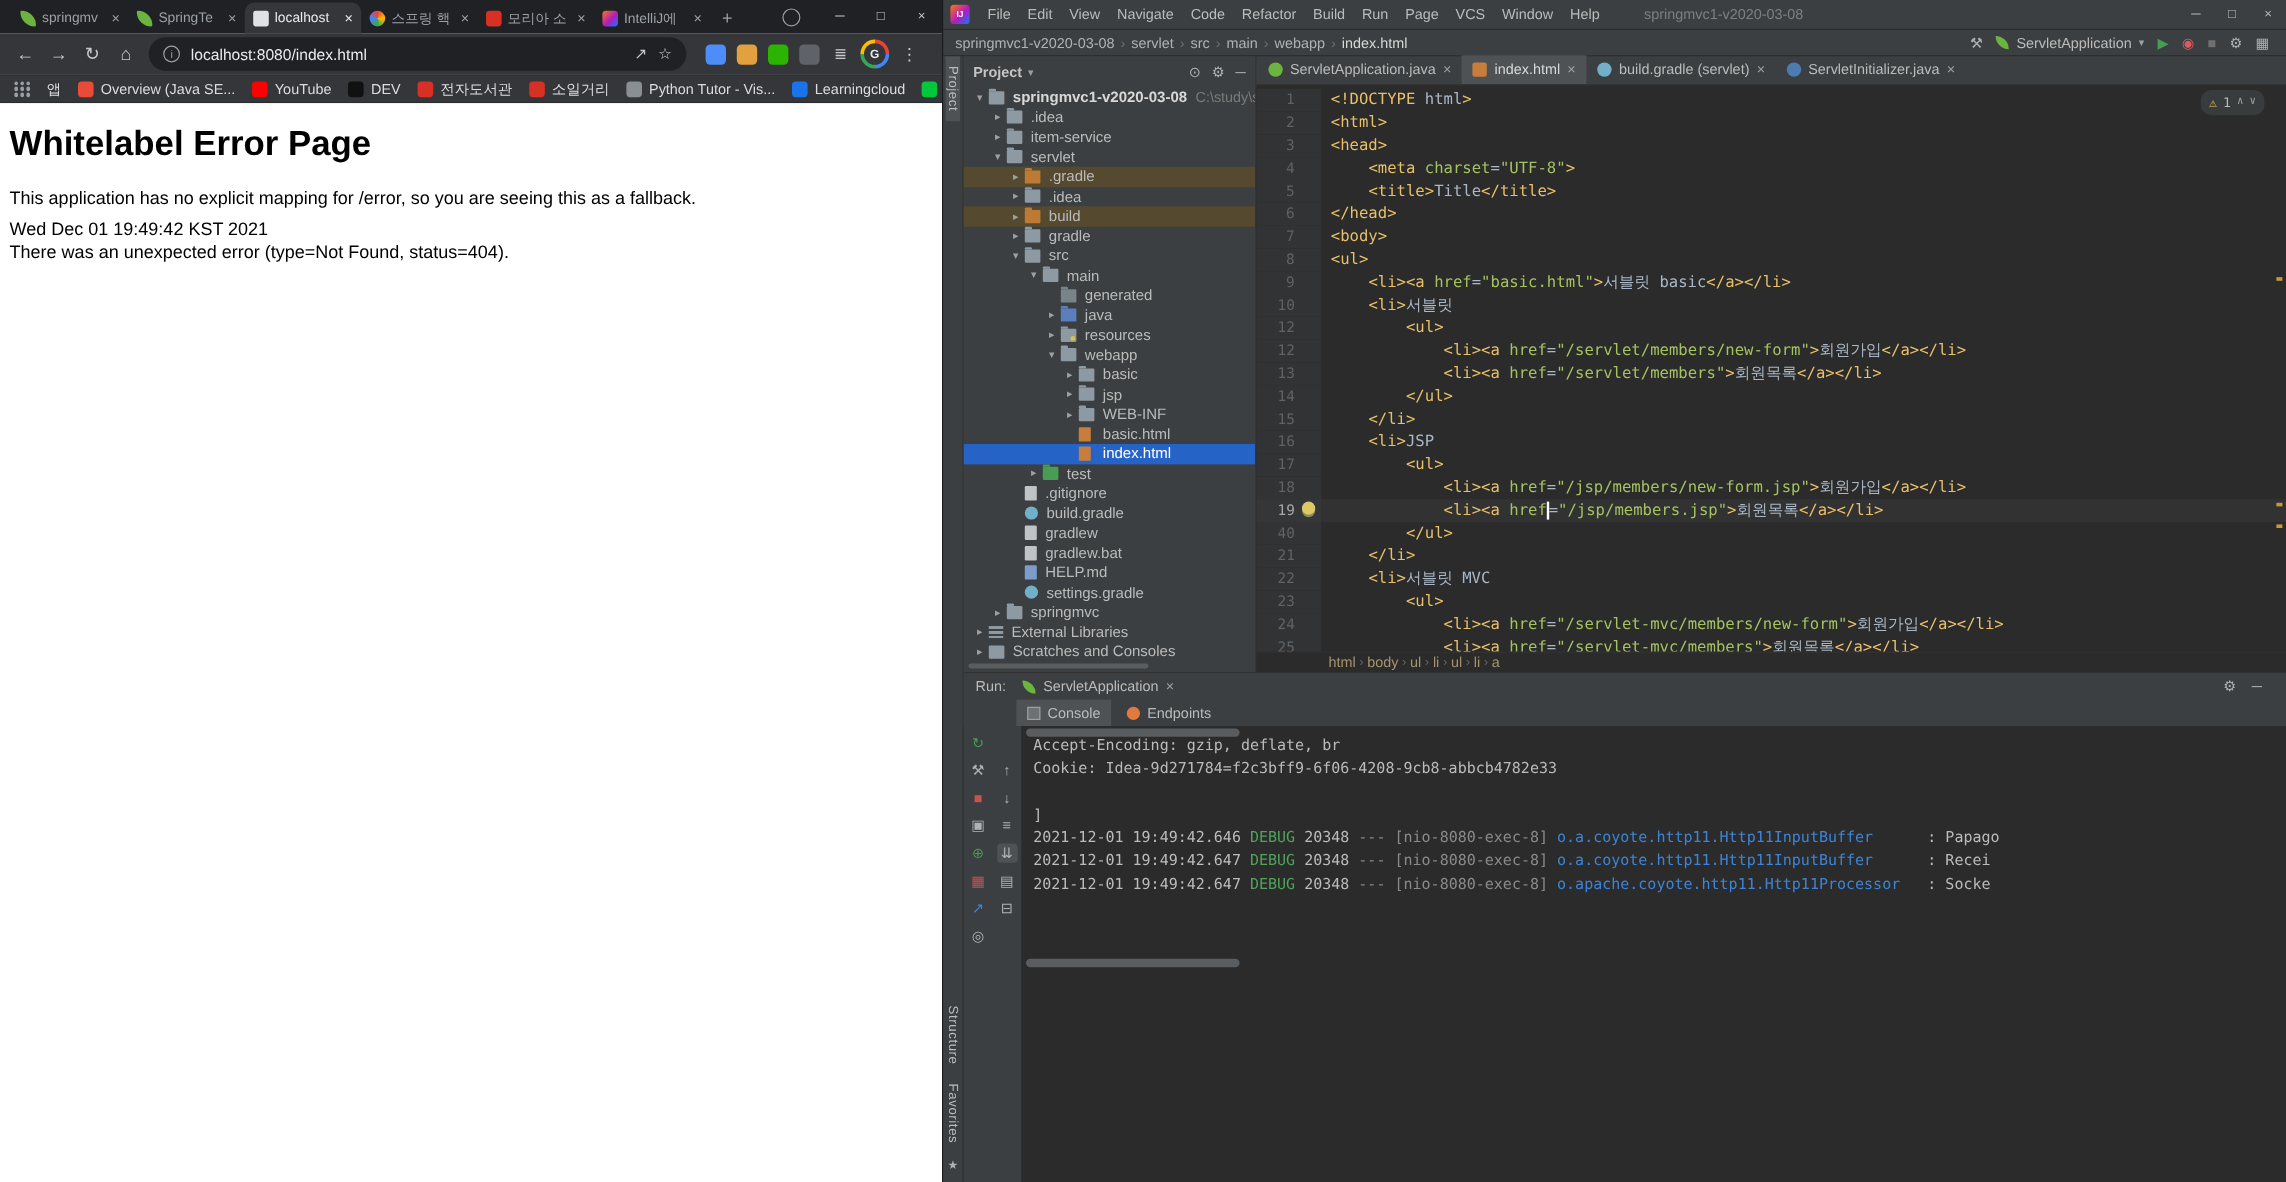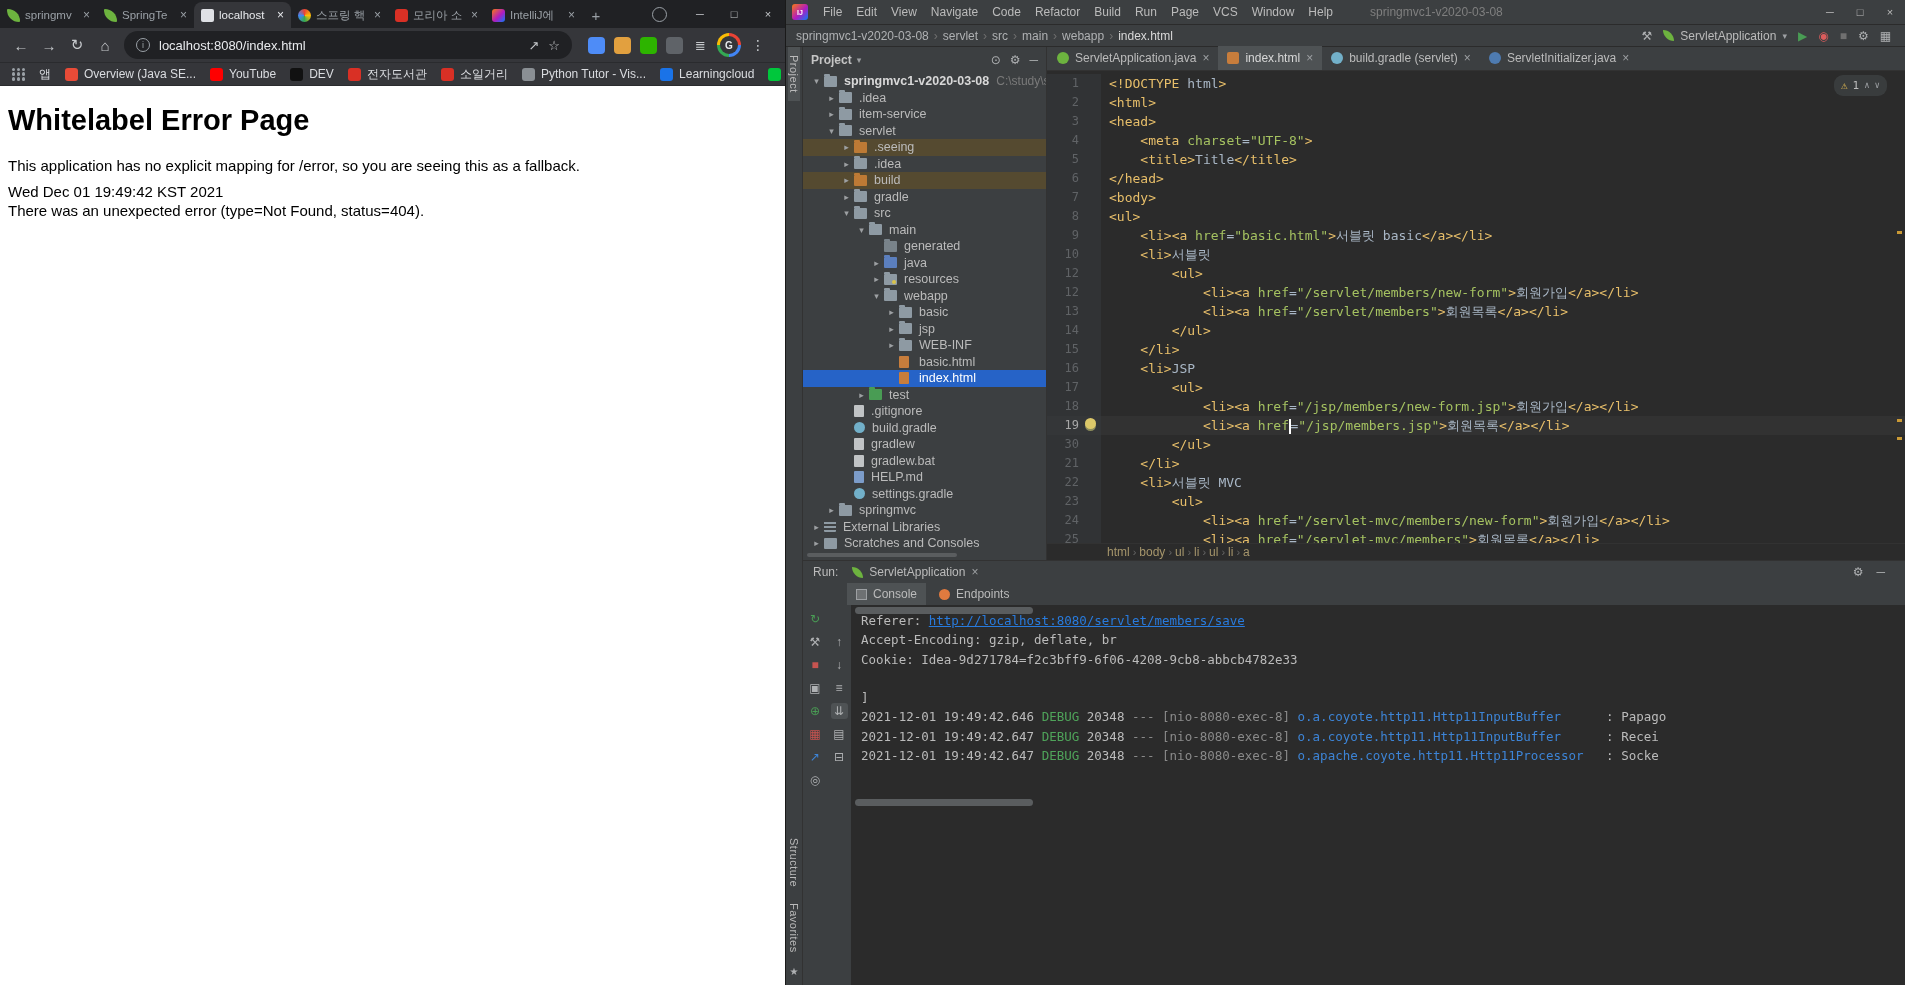--- a/index.html
+++ b/index.html
@@ -2,21 +2,21 @@
 <html><head>
 <meta charset="utf-8">
 <style>
   *{box-sizing:border-box;margin:0;padding:0}
   body{width:1905px;height:985px;position:relative;overflow:hidden;background:#2b2b2b;
        font-family:"Liberation Sans","DejaVu Sans",sans-serif;font-size:12px;color:#bbb}
 
   
   #chrome{position:absolute;left:0;top:0;width:785px;height:985px;background:#fff}
   .tabstrip{height:28px;background:#202124;display:flex;align-items:flex-end;position:relative}
-  .tablist{display:flex;align-items:flex-start;}
+  .tablist{display:flex;align-items:flex-start;padding-left:10px}
   .ctab{width:97px;height:26px;display:flex;align-items:center;gap:5px;padding:0 7px;color:#9aa0a6;
         font-size:11.5px;border-radius:8px 8px 0 0;position:relative;cursor:default}
   .ctab.active{background:#35363a;color:#e8eaed}
   .ctab .ctitle{flex:1;overflow:hidden;white-space:nowrap}
   .cfav{width:13px;height:13px;flex:none;border-radius:3px}
   .fav-spring{background:#6db33f;border-radius:1px 100% 1px 100%}
   .fav-doc{background:#dfe1e5;border-radius:2px}
   .fav-color{background:conic-gradient(#ea4335,#fbbc05,#34a853,#4285f4,#ea4335);border-radius:50%}
   .fav-red{background:#d93025}
   .fav-ij{background:linear-gradient(135deg,#f97a12,#b11bbf 55%,#087cfa)}
@@ -388,21 +388,21 @@
           <span class="tlabel">item-service</span>
         </div>
         <div class="trow" style="padding-left: 23px;">
           <span class="tch">▾</span>
           <span class="ticon ic-folder"></span>
           <span class="tlabel">servlet</span>
         </div>
         <div class="trow row-excluded" style="padding-left: 38px;">
           <span class="tch">▸</span>
           <span class="ticon ic-folder-ex"></span>
-          <span class="tlabel">.seeing</span>
+          <span class="tlabel">.gradle</span>
         </div>
         <div class="trow" style="padding-left: 38px;">
           <span class="tch">▸</span>
           <span class="ticon ic-folder"></span>
           <span class="tlabel">.idea</span>
         </div>
         <div class="trow row-excluded" style="padding-left: 38px;">
           <span class="tch">▸</span>
           <span class="ticon ic-folder-ex"></span>
           <span class="tlabel">build</span>
@@ -567,21 +567,21 @@
         <div class="cline"><span class="lnum">10</span><span class="lcode">    <span class="tk-t">&lt;li</span><span class="tk-t">&gt;</span>서블릿</span></div>
         <div class="cline"><span class="lnum">12</span><span class="lcode">        <span class="tk-t">&lt;ul</span><span class="tk-t">&gt;</span></span></div>
         <div class="cline"><span class="lnum">12</span><span class="lcode">            <span class="tk-t">&lt;li</span><span class="tk-t">&gt;</span><span class="tk-t">&lt;a</span> <span class="tk-a">href</span>=<span class="tk-s">"/servlet/members/new-form"</span><span class="tk-t">&gt;</span>회원가입<span class="tk-t">&lt;/a</span><span class="tk-t">&gt;</span><span class="tk-t">&lt;/li</span><span class="tk-t">&gt;</span></span></div>
         <div class="cline"><span class="lnum">13</span><span class="lcode">            <span class="tk-t">&lt;li</span><span class="tk-t">&gt;</span><span class="tk-t">&lt;a</span> <span class="tk-a">href</span>=<span class="tk-s">"/servlet/members"</span><span class="tk-t">&gt;</span>회원목록<span class="tk-t">&lt;/a</span><span class="tk-t">&gt;</span><span class="tk-t">&lt;/li</span><span class="tk-t">&gt;</span></span></div>
         <div class="cline"><span class="lnum">14</span><span class="lcode">        <span class="tk-t">&lt;/ul</span><span class="tk-t">&gt;</span></span></div>
         <div class="cline"><span class="lnum">15</span><span class="lcode">    <span class="tk-t">&lt;/li</span><span class="tk-t">&gt;</span></span></div>
         <div class="cline"><span class="lnum">16</span><span class="lcode">    <span class="tk-t">&lt;li</span><span class="tk-t">&gt;</span>JSP</span></div>
         <div class="cline"><span class="lnum">17</span><span class="lcode">        <span class="tk-t">&lt;ul</span><span class="tk-t">&gt;</span></span></div>
         <div class="cline"><span class="lnum">18</span><span class="lcode">            <span class="tk-t">&lt;li</span><span class="tk-t">&gt;</span><span class="tk-t">&lt;a</span> <span class="tk-a">href</span>=<span class="tk-s">"/jsp/members/new-form.jsp"</span><span class="tk-t">&gt;</span>회원가입<span class="tk-t">&lt;/a</span><span class="tk-t">&gt;</span><span class="tk-t">&lt;/li</span><span class="tk-t">&gt;</span></span></div>
         <div class="cline cur"><span class="lnum">19</span><span class="lcode">            <span class="tk-t">&lt;li</span><span class="tk-t">&gt;</span><span class="tk-t">&lt;a</span> <span class="tk-a">href</span><span class="caret"></span>=<span class="tk-s">"/jsp/members.jsp"</span><span class="tk-t">&gt;</span>회원목록<span class="tk-t">&lt;/a</span><span class="tk-t">&gt;</span><span class="tk-t">&lt;/li</span><span class="tk-t">&gt;</span></span></div>
-        <div class="cline"><span class="lnum">30</span><span class="lcode">        <span class="tk-t">&lt;/ul</span><span class="tk-t">&gt;</span></span></div>
+        <div class="cline"><span class="lnum">40</span><span class="lcode">        <span class="tk-t">&lt;/ul</span><span class="tk-t">&gt;</span></span></div>
         <div class="cline"><span class="lnum">21</span><span class="lcode">    <span class="tk-t">&lt;/li</span><span class="tk-t">&gt;</span></span></div>
         <div class="cline"><span class="lnum">22</span><span class="lcode">    <span class="tk-t">&lt;li</span><span class="tk-t">&gt;</span>서블릿 MVC</span></div>
         <div class="cline"><span class="lnum">23</span><span class="lcode">        <span class="tk-t">&lt;ul</span><span class="tk-t">&gt;</span></span></div>
         <div class="cline"><span class="lnum">24</span><span class="lcode">            <span class="tk-t">&lt;li</span><span class="tk-t">&gt;</span><span class="tk-t">&lt;a</span> <span class="tk-a">href</span>=<span class="tk-s">"/servlet-mvc/members/new-form"</span><span class="tk-t">&gt;</span>회원가입<span class="tk-t">&lt;/a</span><span class="tk-t">&gt;</span><span class="tk-t">&lt;/li</span><span class="tk-t">&gt;</span></span></div>
         <div class="cline"><span class="lnum">25</span><span class="lcode">            <span class="tk-t">&lt;li</span><span class="tk-t">&gt;</span><span class="tk-t">&lt;a</span> <span class="tk-a">href</span>=<span class="tk-s">"/servlet-mvc/members"</span><span class="tk-t">&gt;</span>회원목록<span class="tk-t">&lt;/a</span><span class="tk-t">&gt;</span><span class="tk-t">&lt;/li</span><span class="tk-t">&gt;</span></span></div>
       </div>
     <div class="tagcrumbs">
         <span class="tbitem">html</span>
         <span class="tbsep">›</span>
         <span class="tbitem">body</span>
@@ -636,21 +636,20 @@
         <div class="rcol c2">
             <div class="ricon" style="color: rgb(175, 177, 179);">↑</div>
             <div class="ricon" style="color: rgb(175, 177, 179);">↓</div>
             <div class="ricon" style="color: rgb(175, 177, 179);">≡</div>
             <div class="ricon sel" style="color: rgb(175, 177, 179);">⇊</div>
             <div class="ricon" style="color: rgb(175, 177, 179);">▤</div>
             <div class="ricon" style="color: rgb(175, 177, 179);">⊟</div>
           </div>
       </div>
       <div class="console">
-          <div class="conline"><span class="cs-plain">Referer: </span><span class="cs-link">http://localhost:8080/servlet/members/save</span></div>
           <div class="conline"><span class="cs-plain">Accept-Encoding: gzip, deflate, br</span></div>
           <div class="conline"><span class="cs-plain">Cookie: Idea-9d271784=f2c3bff9-6f06-4208-9cb8-abbcb4782e33</span></div>
           <div class="conline"> </div>
           <div class="conline"><span class="cs-plain">]</span></div>
           <div class="conline"><span class="cs-plain">2021-12-01 19:49:42.646 </span><span class="cs-debug">DEBUG</span><span class="cs-plain"> 20348 </span><span class="cs-dim">--- </span><span class="cs-dim">[nio-8080-exec-8] </span><span class="cs-logger">o.a.coyote.http11.Http11InputBuffer</span><span class="cs-plain">      : Papago</span></div>
           <div class="conline"><span class="cs-plain">2021-12-01 19:49:42.647 </span><span class="cs-debug">DEBUG</span><span class="cs-plain"> 20348 </span><span class="cs-dim">--- </span><span class="cs-dim">[nio-8080-exec-8] </span><span class="cs-logger">o.a.coyote.http11.Http11InputBuffer</span><span class="cs-plain">      : Recei</span></div>
           <div class="conline"><span class="cs-plain">2021-12-01 19:49:42.647 </span><span class="cs-debug">DEBUG</span><span class="cs-plain"> 20348 </span><span class="cs-dim">--- </span><span class="cs-dim">[nio-8080-exec-8] </span><span class="cs-logger">o.apache.coyote.http11.Http11Processor</span><span class="cs-plain">   : Socke</span></div>
         </div>
       <div class="clipbar" style="left:52px;top:2px;width:178px"></div>
       <div class="clipbar" style="left:52px;top:194px;width:178px"></div>

